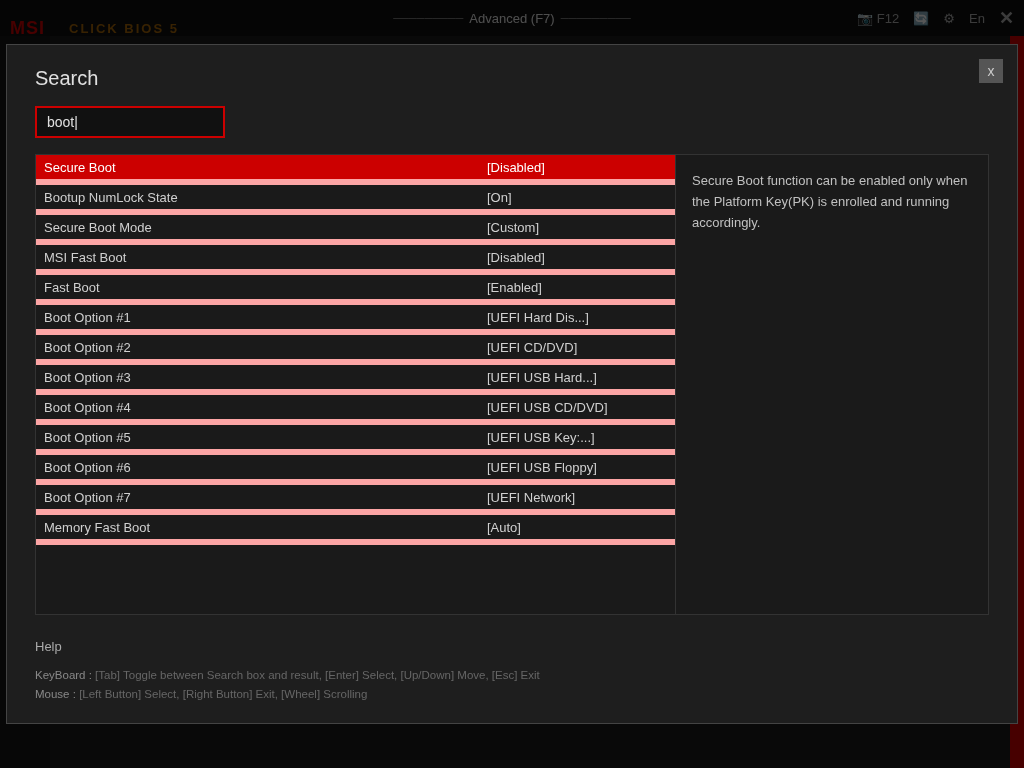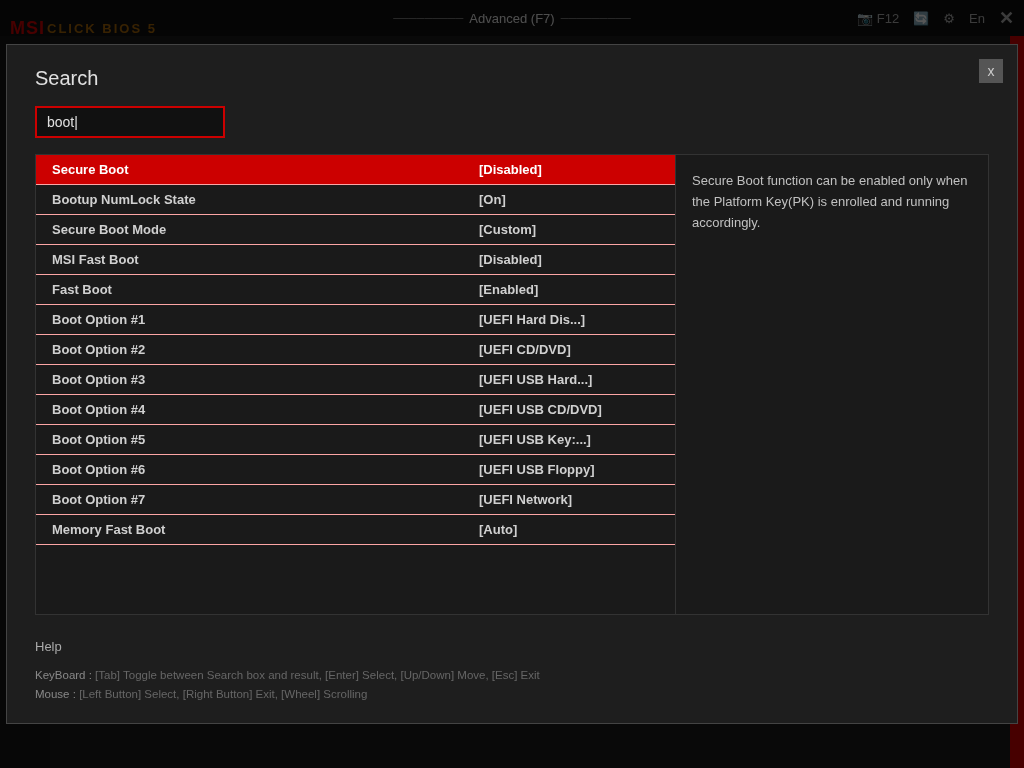--- a/index.html
+++ b/index.html
@@ -28,21 +28,21 @@
       display: flex;
       align-items: center;
       justify-content: space-between;
       padding: 0 10px;
       z-index: 1;
     }
 
     .top-bar-left {
       display: flex;
       align-items: center;
-      gap: 2px;
+      gap: 24px;
       margin-top: 20px;
     }
 
     .msi-logo {
       color: #cc0000;
       font-weight: bold;
       font-size: 18px;
       letter-spacing: 1px;
     }
 
@@ -213,24 +213,23 @@
     .results-list {
       flex: 0 0 640px;
       border-right: 1px solid #333;
       overflow-y: auto;
     }
 
     .result-row {
       display: flex;
       align-items: center;
       height: 30px;
-      padding: 0 16px;
+      padding: 0 8px;
       cursor: pointer;
-      border-bottom: 1px solid #fca5a5;
-      font-weight: bold;
+      border-bottom: 6px solid #fca5a5;
     }
 
     .result-row.selected {
       background: #cc0000;
     }
 
     .result-name {
       flex: 1;
       color: #d0d0d0;
       font-size: 13px;

